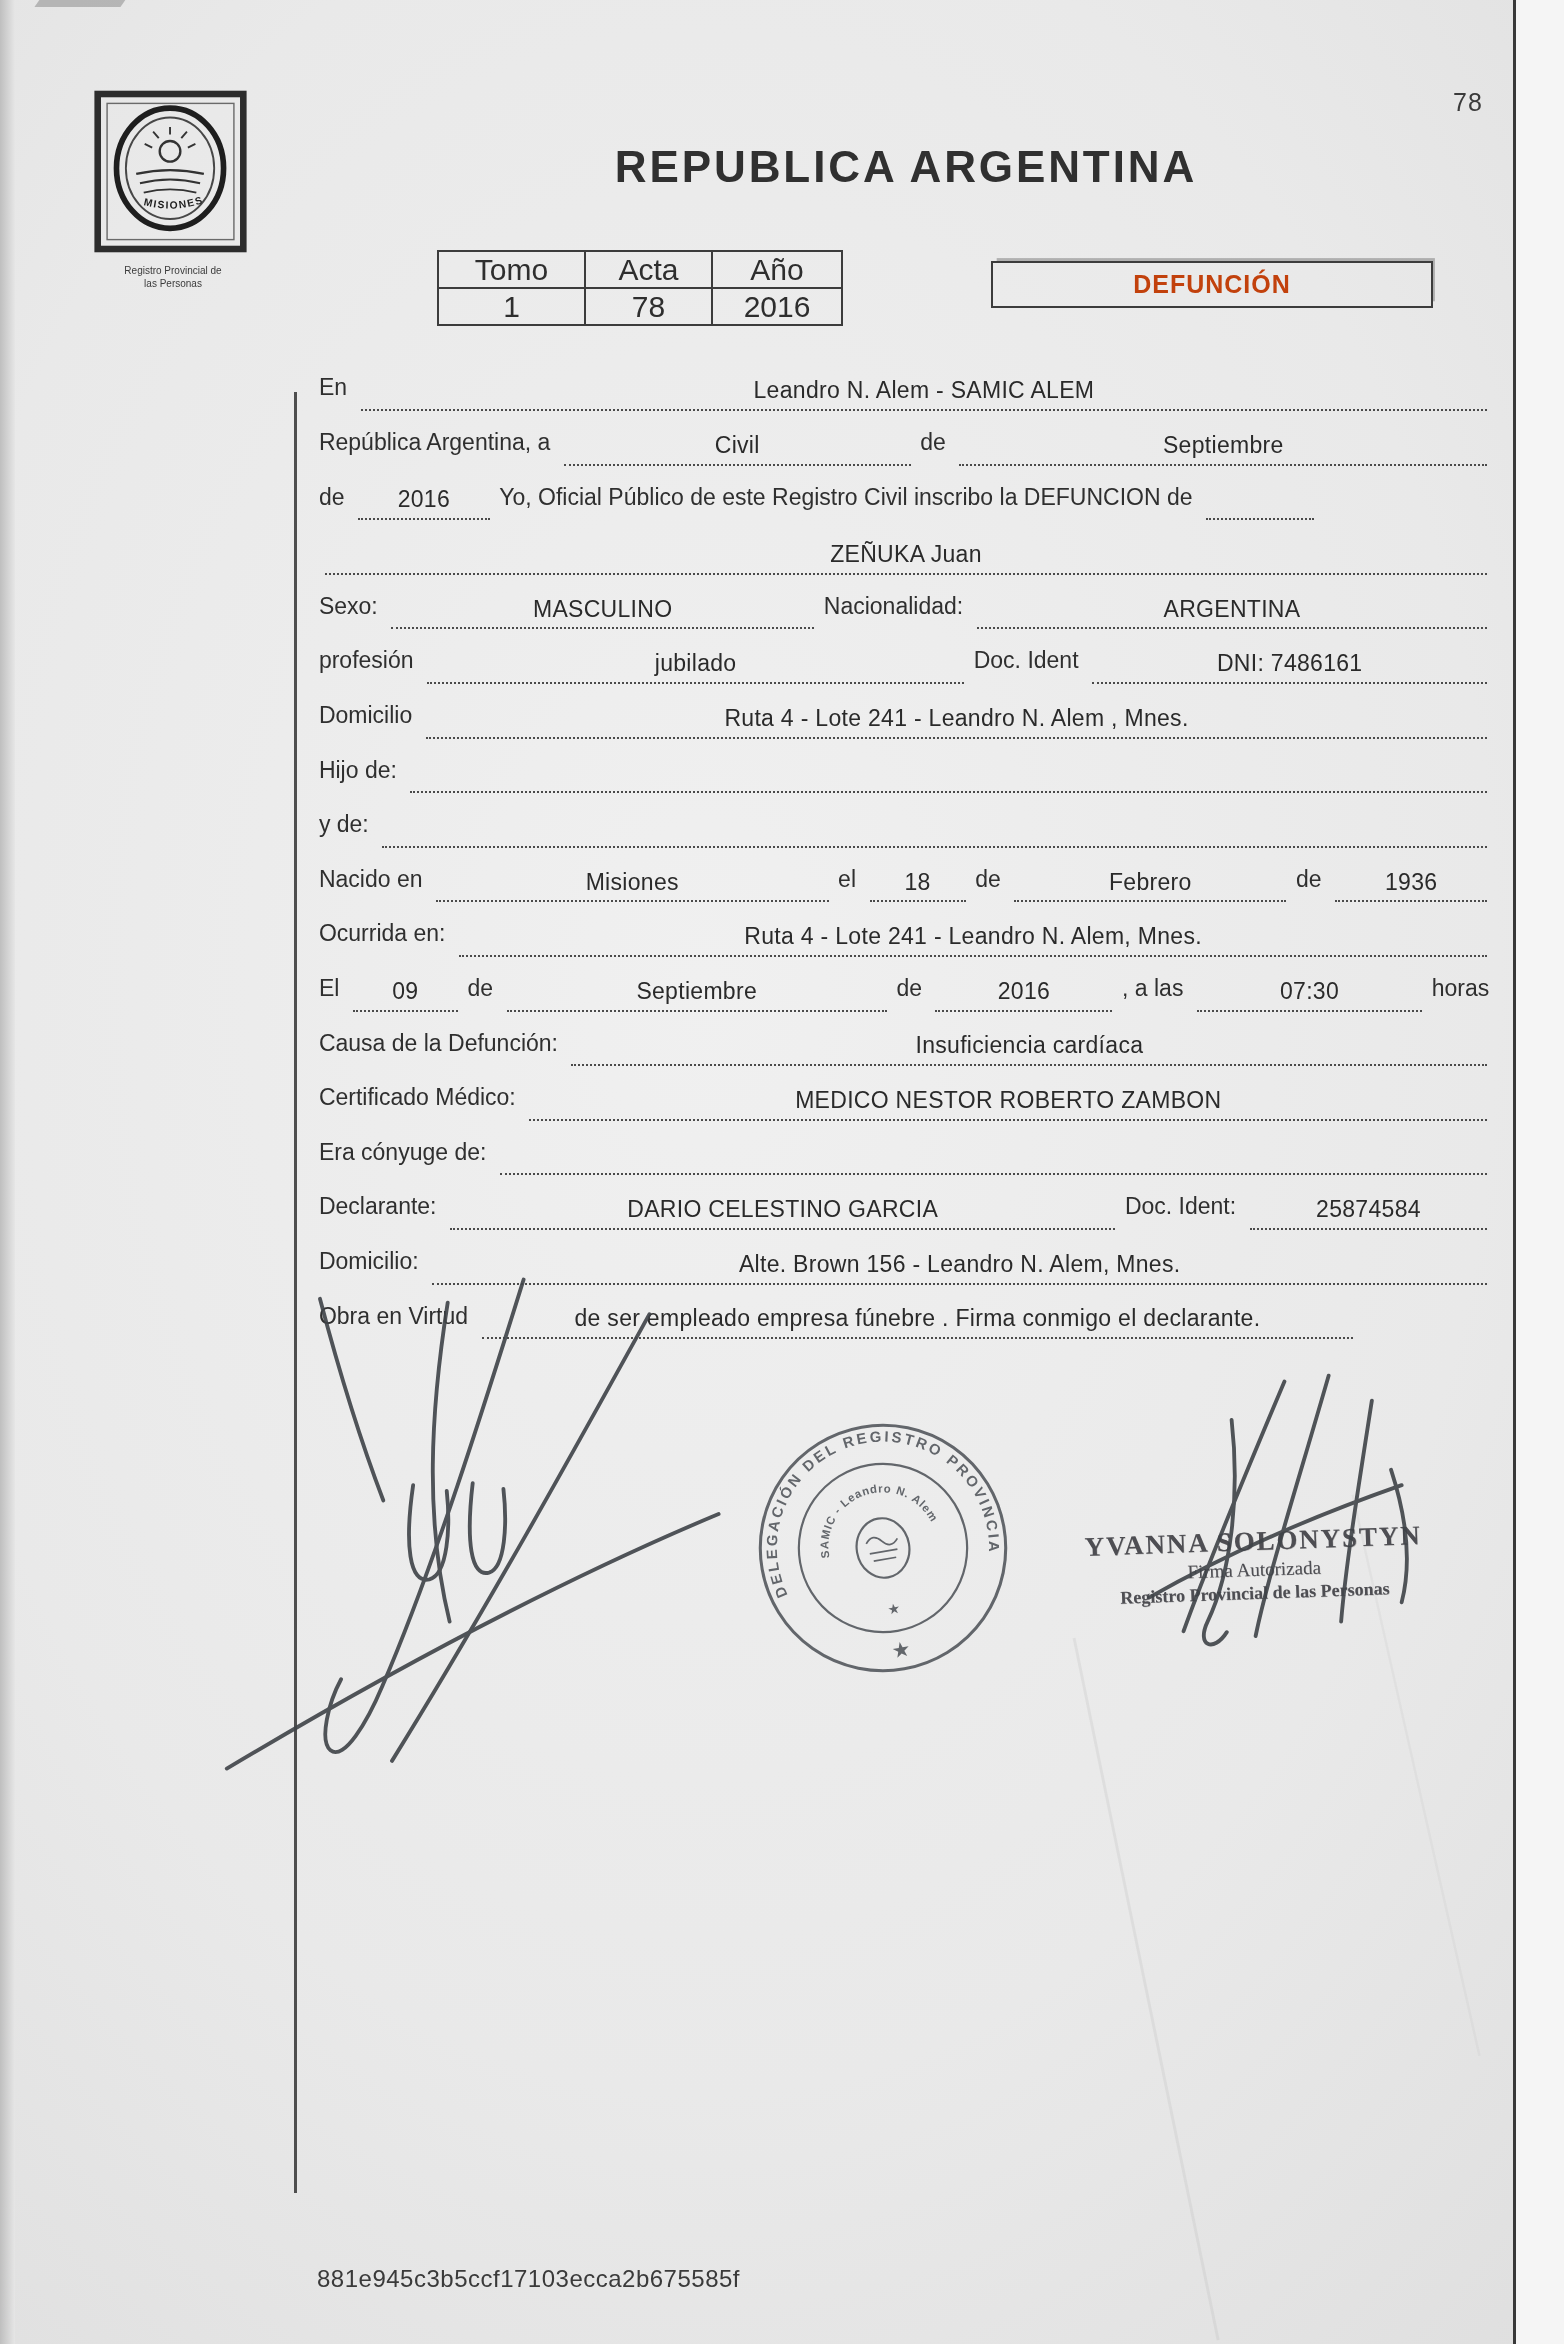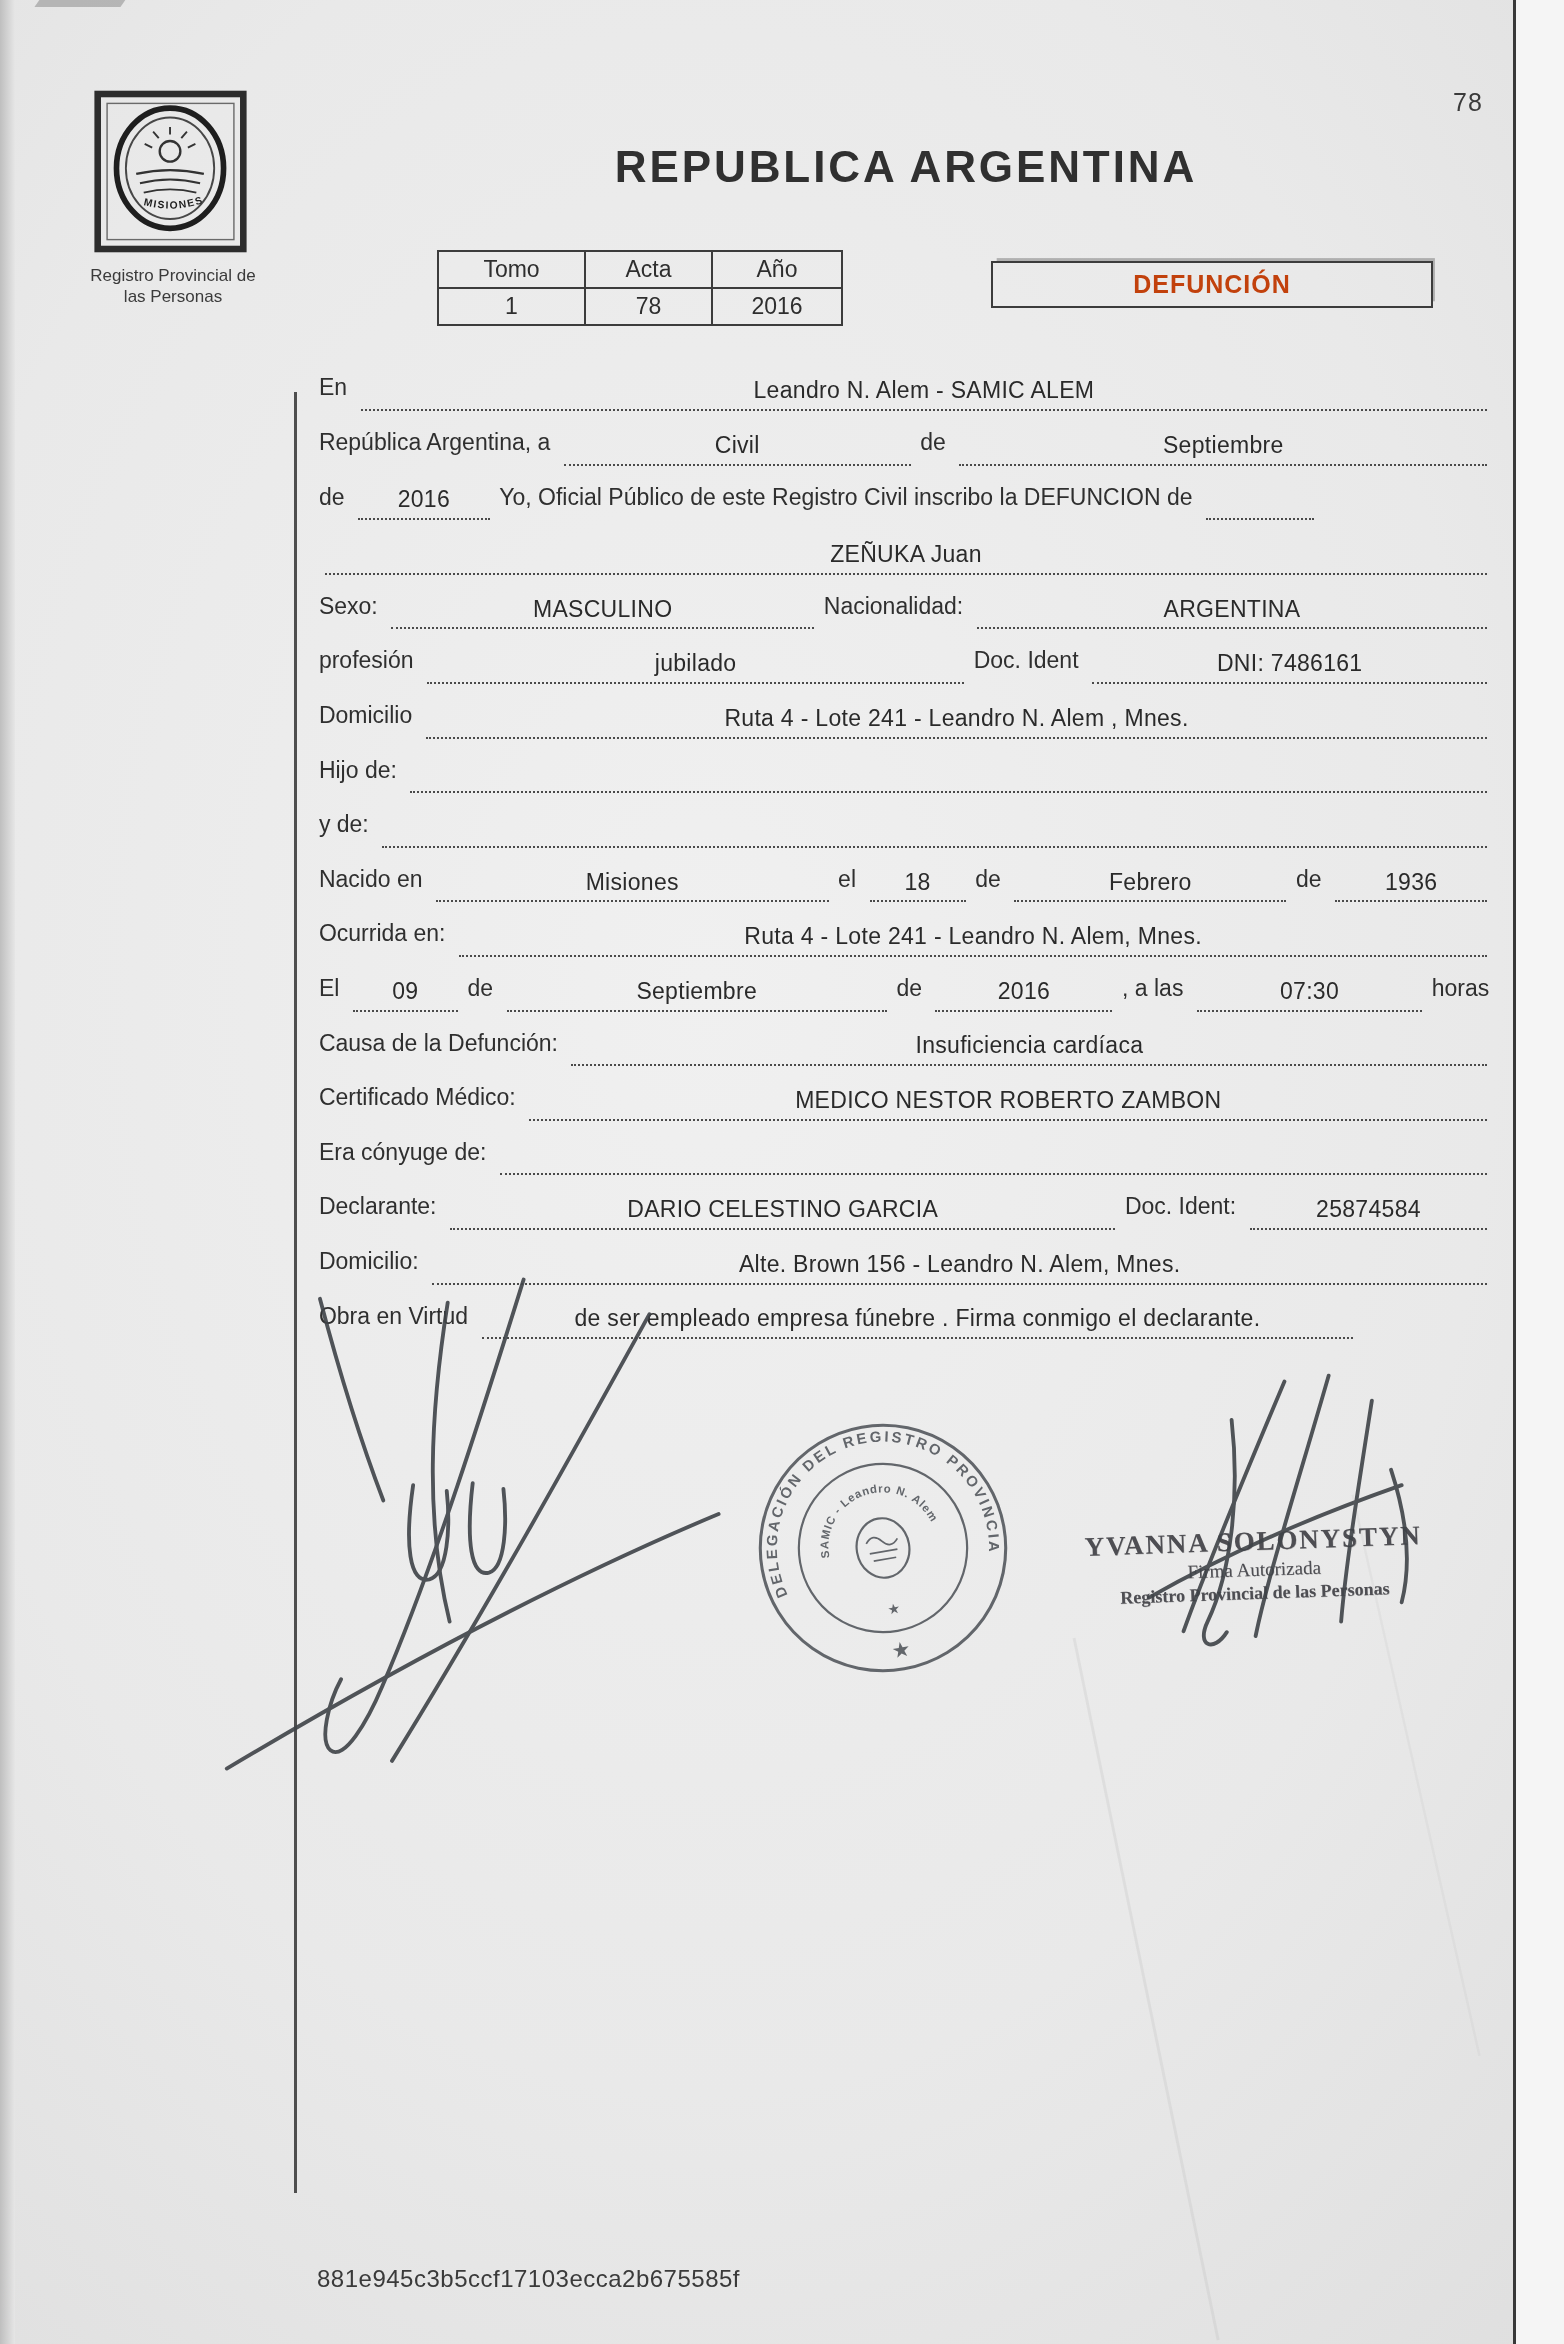--- a/index.html
+++ b/index.html
@@ -29,35 +29,35 @@
     border-left:3.8px solid #383838;
   }
   .page-number {
     position:absolute; left:1453px; top:88px;
     font-size:25px; color:#3a3a3a; letter-spacing:1px;
   }
   .logo-box { position:absolute; left:93px; top:89px; width:155px; height:165px; }
   .logo-box svg { width:100%; height:100%; }
   .logo-caption {
     position:absolute; left:56px; top:265px; width:234px;
-    text-align:center; font-size:17px; line-height:1.25; color:#3b3b3b;
+    text-align:center; font-size:10px; line-height:1.25; color:#3b3b3b;
   }
   .doc-title {
     position:absolute; left:317px; top:142px; width:1178px;
     text-align:center; font-size:44px; font-weight:bold;
     letter-spacing:2.9px; color:#303030;
   }
   .record-table {
     position:absolute; left:437px; top:250px;
     border-collapse:collapse;
   }
   .record-table td {
     border:2.4px solid #3c3c3c;
     text-align:center; vertical-align:middle;
-    font-size:23px; color:#2e2e2e;
+    font-size:30px; color:#2e2e2e;
     height:37px;
   }
   .record-table td:nth-child(1){ width:147px; }
   .record-table td:nth-child(2){ width:127px; }
   .record-table td:nth-child(3){ width:130px; }
   .type-box {
     position:absolute; left:991px; top:261px; width:442px; height:47px;
     border:2.4px solid #3c3c3c;
     box-shadow: 3.8px -4.8px 0 -1.9px rgba(70,70,70,.35);
     display:flex; align-items:center; justify-content:center;

